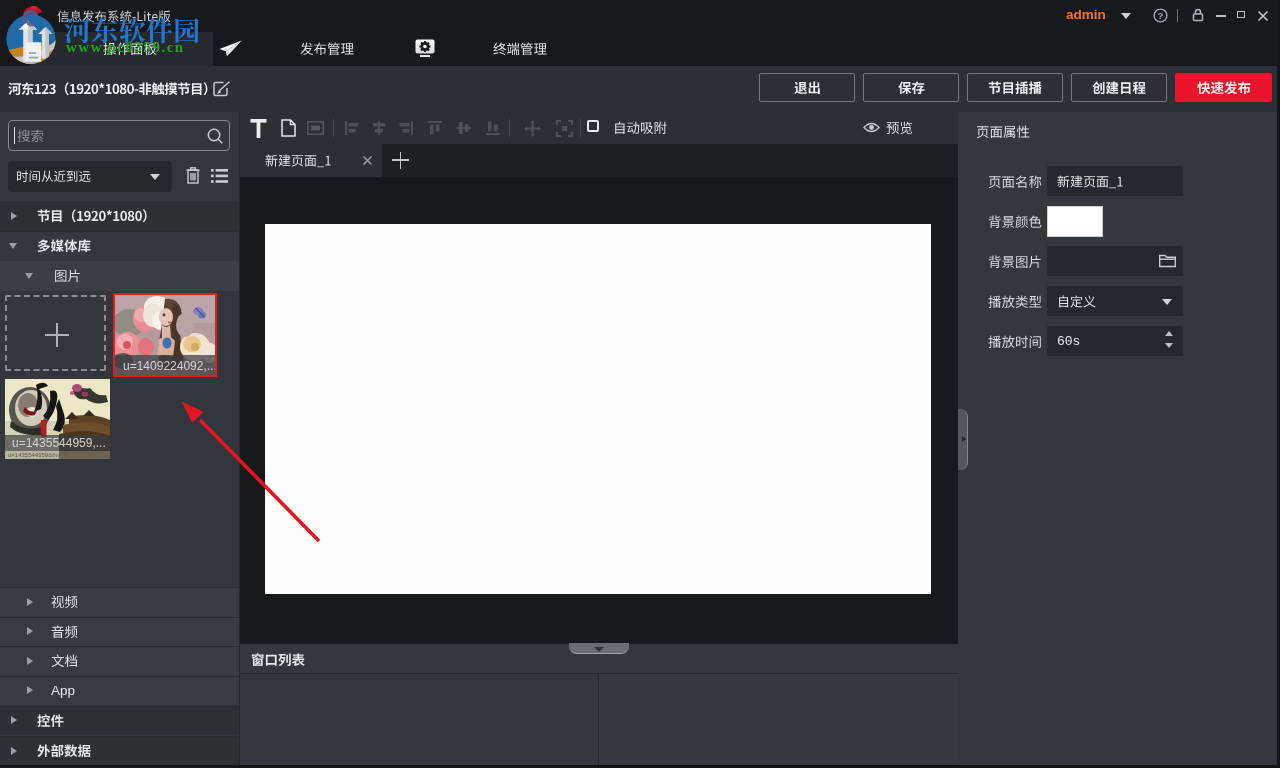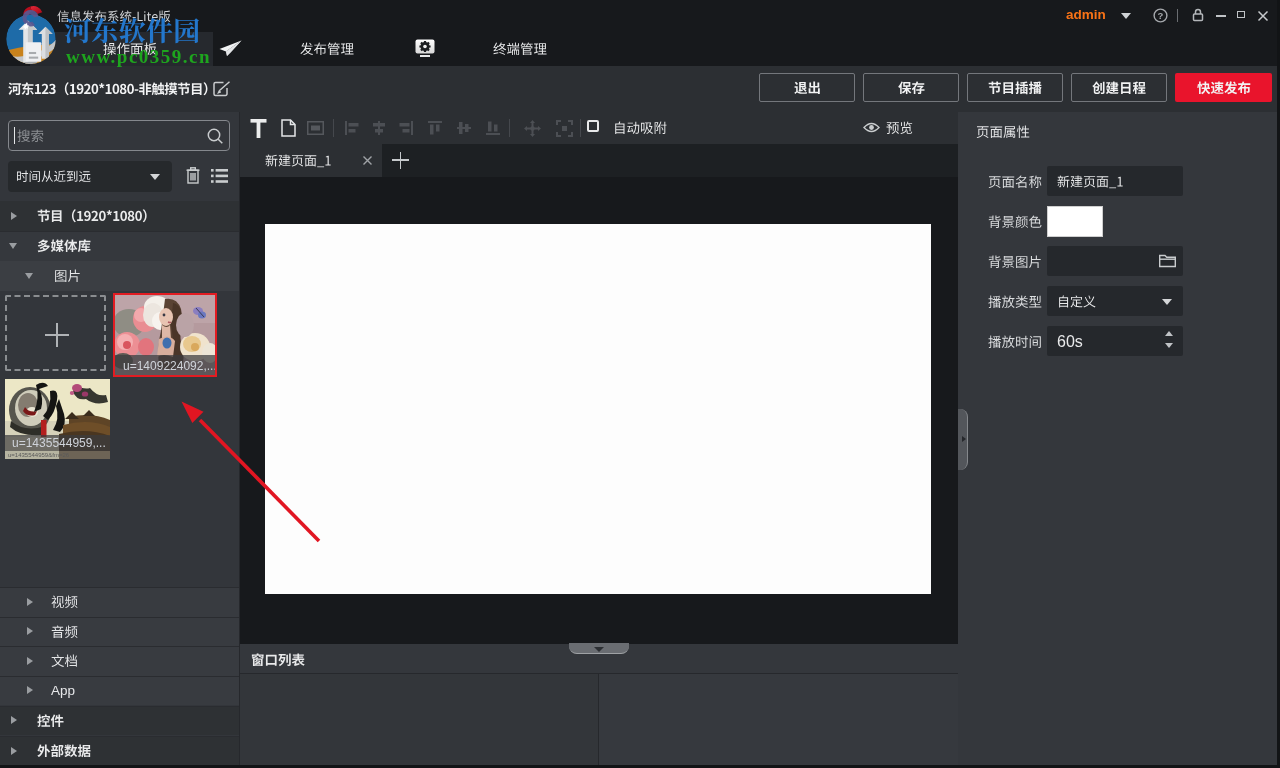--- a/index.html
+++ b/index.html
@@ -474,21 +474,21 @@
     <path d="M0.7 5.2 H16.3"></path>
   </svg>
 <div style="position:absolute;left:1047px;top:286px;width:136px;height:30px;background:#25282c;border-radius:2px;z-index:3"></div>
 <div style="position:absolute;left:1057.0px;top:294.7px;z-index:5"><svg class="" width="39" height="15" viewBox="0 0 39 15" style="overflow:visible" fill="#e9eaeb" xmlns="http://www.w3.org/2000/svg">
       <path transform="translate(0.0,11.4) scale(0.013000,-0.013000)" d="M239 411H774V264H239ZM239 482V631H774V482ZM239 194H774V46H239ZM455 842C447 802 431 747 416 703H163V-81H239V-25H774V-76H853V703H492C509 741 526 787 542 830Z"></path>
       <path transform="translate(13.0,11.4) scale(0.013000,-0.013000)" d="M224 378C203 197 148 54 36 -33C54 -44 85 -69 97 -83C164 -25 212 51 247 144C339 -29 489 -64 698 -64H932C935 -42 949 -6 960 12C911 11 739 11 702 11C643 11 588 14 538 23V225H836V295H538V459H795V532H211V459H460V44C378 75 315 134 276 239C286 280 294 324 300 370ZM426 826C443 796 461 758 472 727H82V509H156V656H841V509H918V727H558C548 760 522 810 500 847Z"></path>
       <path transform="translate(26.0,11.4) scale(0.013000,-0.013000)" d="M413 819C449 744 494 642 512 576L580 604C560 670 516 768 478 844ZM792 767C730 575 638 405 503 268C377 395 279 553 214 725L145 703C218 516 318 349 447 214C338 118 203 40 36 -15C50 -31 68 -60 77 -79C249 -19 388 62 501 162C616 56 752 -27 910 -79C922 -59 945 -28 962 -12C808 35 672 114 558 216C701 361 798 539 869 743Z"></path>
     </svg></div>
 <div style="position:absolute;left:1162px;top:298.5px;width:0;height:0;border-left:5.5px solid transparent;border-right:5.5px solid transparent;border-top:6.5px solid #d4d6d8;z-index:5"></div>
 <div style="position:absolute;left:1047px;top:326px;width:136px;height:30px;background:#25282c;border-radius:2px;z-index:3"></div>
-<div style="position:absolute;left:1057.0px;top:331.8px;height:20px;line-height:20px;font-family:Liberation Sans, sans-serif;font-size:16px;font-weight:normal;color:#e9eaeb;letter-spacing:0;z-index:5;white-space:nowrap">60s</div>
+<div style="position:absolute;left:1057.0px;top:331.8px;height:20px;line-height:20px;font-family:Liberation Mono, monospace;font-size:13px;font-weight:normal;color:#e9eaeb;letter-spacing:0;z-index:5;white-space:nowrap">60s</div>
 <div style="position:absolute;left:1164.5px;top:331px;width:0;height:0;border-left:4.5px solid transparent;border-right:4.5px solid transparent;border-bottom:5.5px solid #c0c3c6;z-index:5"></div>
 <div style="position:absolute;left:1164.5px;top:343px;width:0;height:0;border-left:4.5px solid transparent;border-right:4.5px solid transparent;border-top:5.5px solid #c0c3c6;z-index:5"></div>
 <svg style="position:absolute;left:0;top:0;z-index:20;pointer-events:none" width="1280" height="768" viewBox="0 0 1280 768">
     <path d="M319 541 L200 420" stroke="#e11622" stroke-width="3.6" fill="none"></path>
     <path d="M181.5 401.5 L203.5 411.8 L192.3 422.9 Z" fill="#e11622"></path>
   </svg>
 <svg style="position:absolute;left:4px;top:5px;z-index:30" width="57" height="64" viewBox="0 0 55 62">
 <defs>
       <clipPath id="sc">
         <circle cx="26" cy="33" r="24"></circle>
@@ -516,12 +516,12 @@
 <path d="M33.5 11 a8 8 0 1 0 -3.5 8.5 l-2.8 -3.6 a3.6 3.6 0 1 1 1.6 -3.9 Z" fill="#5a5890" opacity="0.92"></path>
 <path d="M20.5 18.5 l1.7 -1 l0.3 2 l1.9 0.5 l-1.6 1.2 l0.6 1.9 l-1.8 -0.7 l-1.4 1.5 l-0.4 -1.9 l-2 -0.4 l1.6 -1.3 Z" fill="#fff"></path>
 </svg>
 <div style="position:absolute;left:64.0px;top:17.0px;z-index:30"><svg class="" width="136" height="31" viewBox="0 0 136 31" style="overflow:visible" fill="#2377cc" xmlns="http://www.w3.org/2000/svg">
       <path transform="translate(0.0,23.8) scale(0.027000,-0.027000)" d="M97 828 89 821C128 786 174 728 190 675C299 614 371 820 97 828ZM34 609 26 602C62 569 101 513 111 462C214 394 299 591 34 609ZM85 209C74 209 40 209 40 209V189C62 188 78 183 91 174C115 159 119 66 101 -36C108 -73 132 -88 155 -88C203 -88 238 -55 239 -5C242 83 202 118 200 170C199 196 206 231 214 263C226 315 291 528 327 644L311 648C137 265 137 265 116 229C104 209 100 209 85 209ZM308 745 316 717H761V62C761 48 755 40 738 40C710 40 576 49 576 49V36C639 26 665 13 686 -5C704 -22 713 -52 716 -89C856 -79 878 -22 878 57V717H953C968 717 978 722 981 733C937 774 862 836 862 836L796 745ZM461 531H568V303H461ZM359 560V151H377C429 151 461 174 461 181V274H568V192H585C619 192 672 212 673 218V518C690 521 702 529 707 535L607 611L559 560H474L359 604Z"></path>
       <path transform="translate(27.3,23.8) scale(0.027000,-0.027000)" d="M669 292 660 285C729 211 812 103 843 8C972 -76 1053 185 669 292ZM406 219 257 304C199 171 105 43 24 -31L33 -41C154 9 271 90 362 207C385 202 400 208 406 219ZM502 807 348 854C334 811 306 742 274 669H40L48 641H261C226 561 186 479 154 421C139 414 125 404 116 396L229 325L266 362H464V56C464 43 459 39 443 39C422 39 322 45 322 45V32C371 24 393 11 408 -6C423 -24 428 -50 431 -87C567 -75 586 -32 586 51V362H881C895 362 906 367 909 378C862 420 783 481 783 481L713 391H586V531C608 534 616 542 618 556L464 569V391H273C306 458 352 554 392 641H932C947 641 958 646 961 657C911 700 829 763 829 763L756 669H405L458 788C485 784 497 795 502 807Z"></path>
       <path transform="translate(54.6,23.8) scale(0.027000,-0.027000)" d="M322 812 181 848C173 803 157 731 137 655H39L47 627H129C108 547 83 465 63 407C48 401 33 393 23 385L128 316L170 365H242V207C153 192 80 181 37 176L100 45C111 48 122 57 127 70L242 117V-84H262C319 -84 352 -61 353 -54V166C415 194 464 218 504 239L501 250L353 225V365H470C484 365 494 370 496 381C464 412 410 454 410 454L362 394H352V535C378 539 386 549 389 562L253 577V394H171C191 458 216 545 239 627H473C487 627 496 632 499 643C461 676 399 722 399 722L344 655H247L282 791C308 789 318 800 322 812ZM764 544 616 576C611 325 598 109 376 -75L388 -90C632 34 692 199 713 380C729 177 768 4 876 -84C885 -14 918 27 974 41L975 53C804 137 740 285 723 503L724 521C749 521 760 531 764 544ZM687 810 533 849C519 702 482 548 435 445L448 437C500 483 543 542 579 611H830C818 562 799 495 784 452L794 446C845 482 912 544 951 588C972 589 982 592 990 600L886 700L825 640H593C615 685 633 735 649 788C672 789 683 797 687 810Z"></path>
       <path transform="translate(81.9,23.8) scale(0.027000,-0.027000)" d="M576 837V599H467C485 639 502 682 516 727C538 727 551 735 555 747L401 795C384 645 343 485 297 379L310 371C366 424 414 492 453 570H576V327H300L308 298H576V-88H601C647 -88 698 -65 698 -53V298H954C969 298 979 303 982 314C939 355 866 414 866 414L801 327H698V570H926C940 570 950 575 953 586C912 625 841 682 841 682L779 599H698V792C726 796 733 807 736 821ZM214 848C176 659 98 463 21 339L33 331C75 365 114 404 150 448V-88H171C218 -88 266 -62 268 -54V532C287 535 295 542 298 551L237 574C272 634 303 701 330 773C354 771 366 779 371 791Z"></path>
       <path transform="translate(109.2,23.8) scale(0.027000,-0.027000)" d="M265 626 273 597H718C733 597 744 602 747 613C705 649 637 700 637 700L577 626ZM83 774V-88H102C152 -88 197 -59 197 -44V-9H800V-79H817C860 -79 914 -51 914 -41V727C934 731 949 739 956 747L845 836L790 774H207L83 825ZM800 19H197V745H800ZM222 469 230 440H352C352 293 331 182 207 92L212 80C394 148 455 264 467 440H518V199C518 135 527 113 602 113H653C751 113 784 134 784 173C784 192 780 205 756 217L752 325H741C728 277 714 233 707 220C702 212 698 211 690 210C685 210 675 210 664 210H638C623 210 621 214 621 225V440H759C774 440 784 445 787 456C745 494 676 546 676 546L615 469Z"></path>
     </svg></div>
-<div style="position:absolute;left:66.0px;top:44px;height:26px;line-height:26px;font-family:'Liberation Serif',serif;font-size:19px;font-weight:bold;color:#1ea51e;letter-spacing:1.5px;z-index:30;white-space:nowrap">www.pc0359.cn</div>
+<div style="position:absolute;left:66.0px;top:34px;height:26px;line-height:26px;font-family:'Liberation Serif',serif;font-size:15px;font-weight:bold;color:#1ea51e;letter-spacing:1.5px;z-index:30;white-space:nowrap">www.pc0359.cn</div>
 </body></html>

